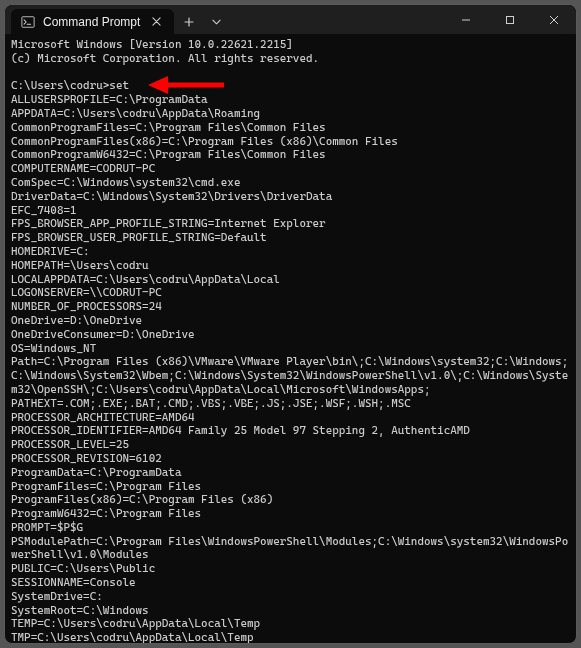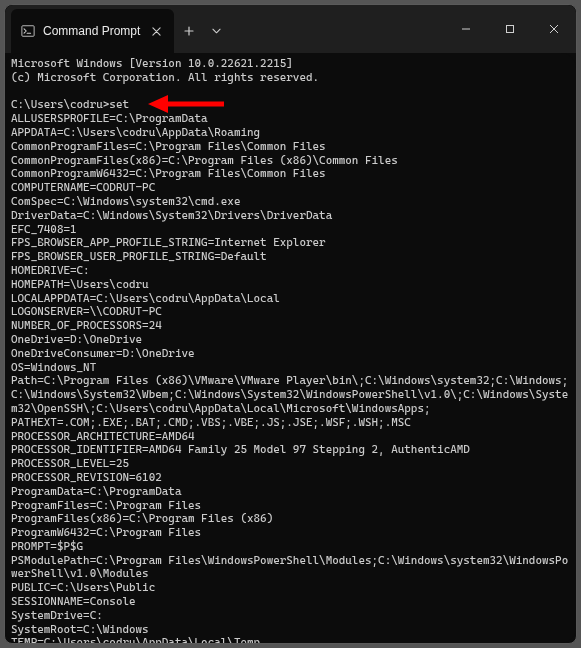--- a/index.html
+++ b/index.html
@@ -15,21 +15,21 @@
     position: absolute;
     top: 4px; left: 4px; right: 4px; bottom: 4px;
     background: #0c0c0c;
     border: 1px solid #5a5a5a;
     border-radius: 8px;
     display: flex;
     flex-direction: column;
     overflow: hidden;
   }
   .titlebar {
-    height: 48px;
+    height: 29px;
     background: #1f1f1f;
     display: flex;
     align-items: stretch;
     user-select: none;
     border-top-left-radius: 8px;
     border-top-right-radius: 8px;
   }
   .tab {
     display: flex;
     align-items: center;

